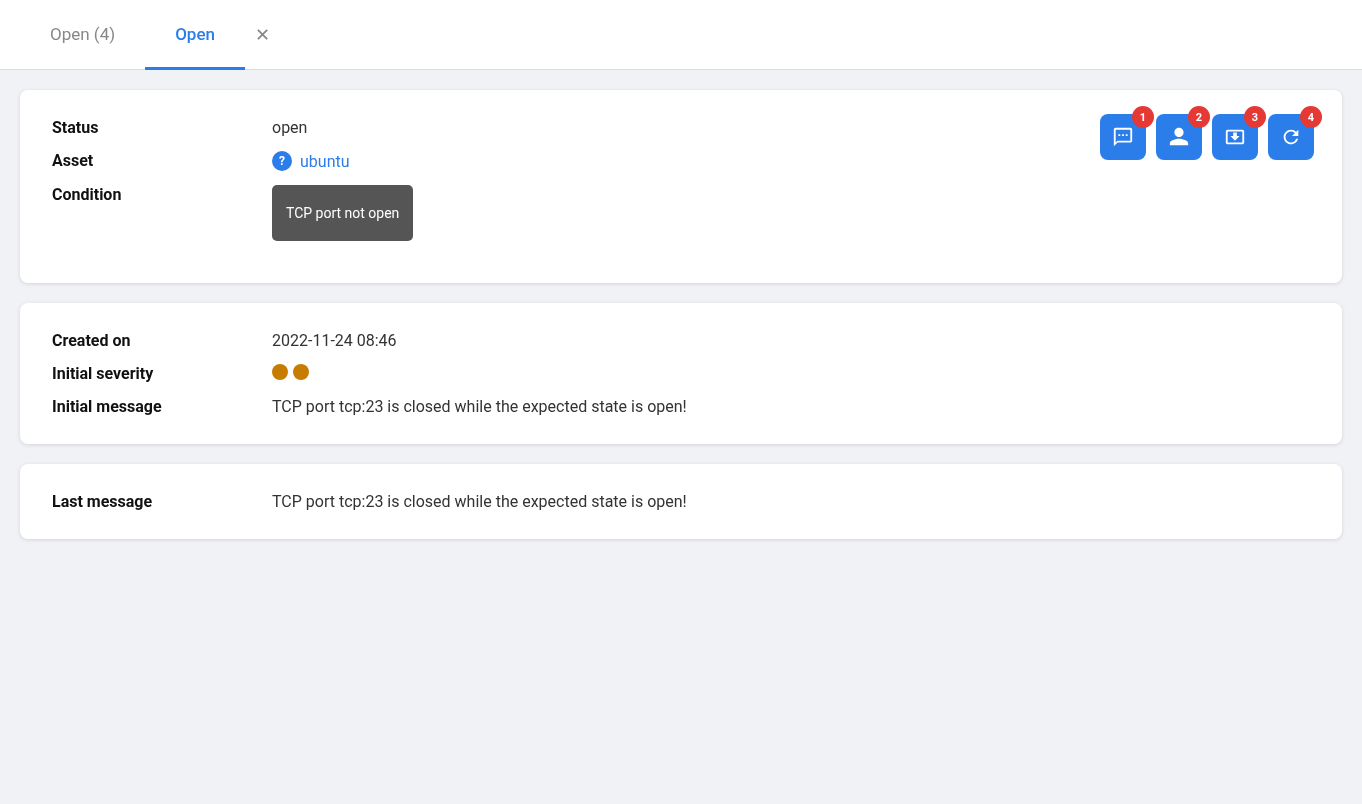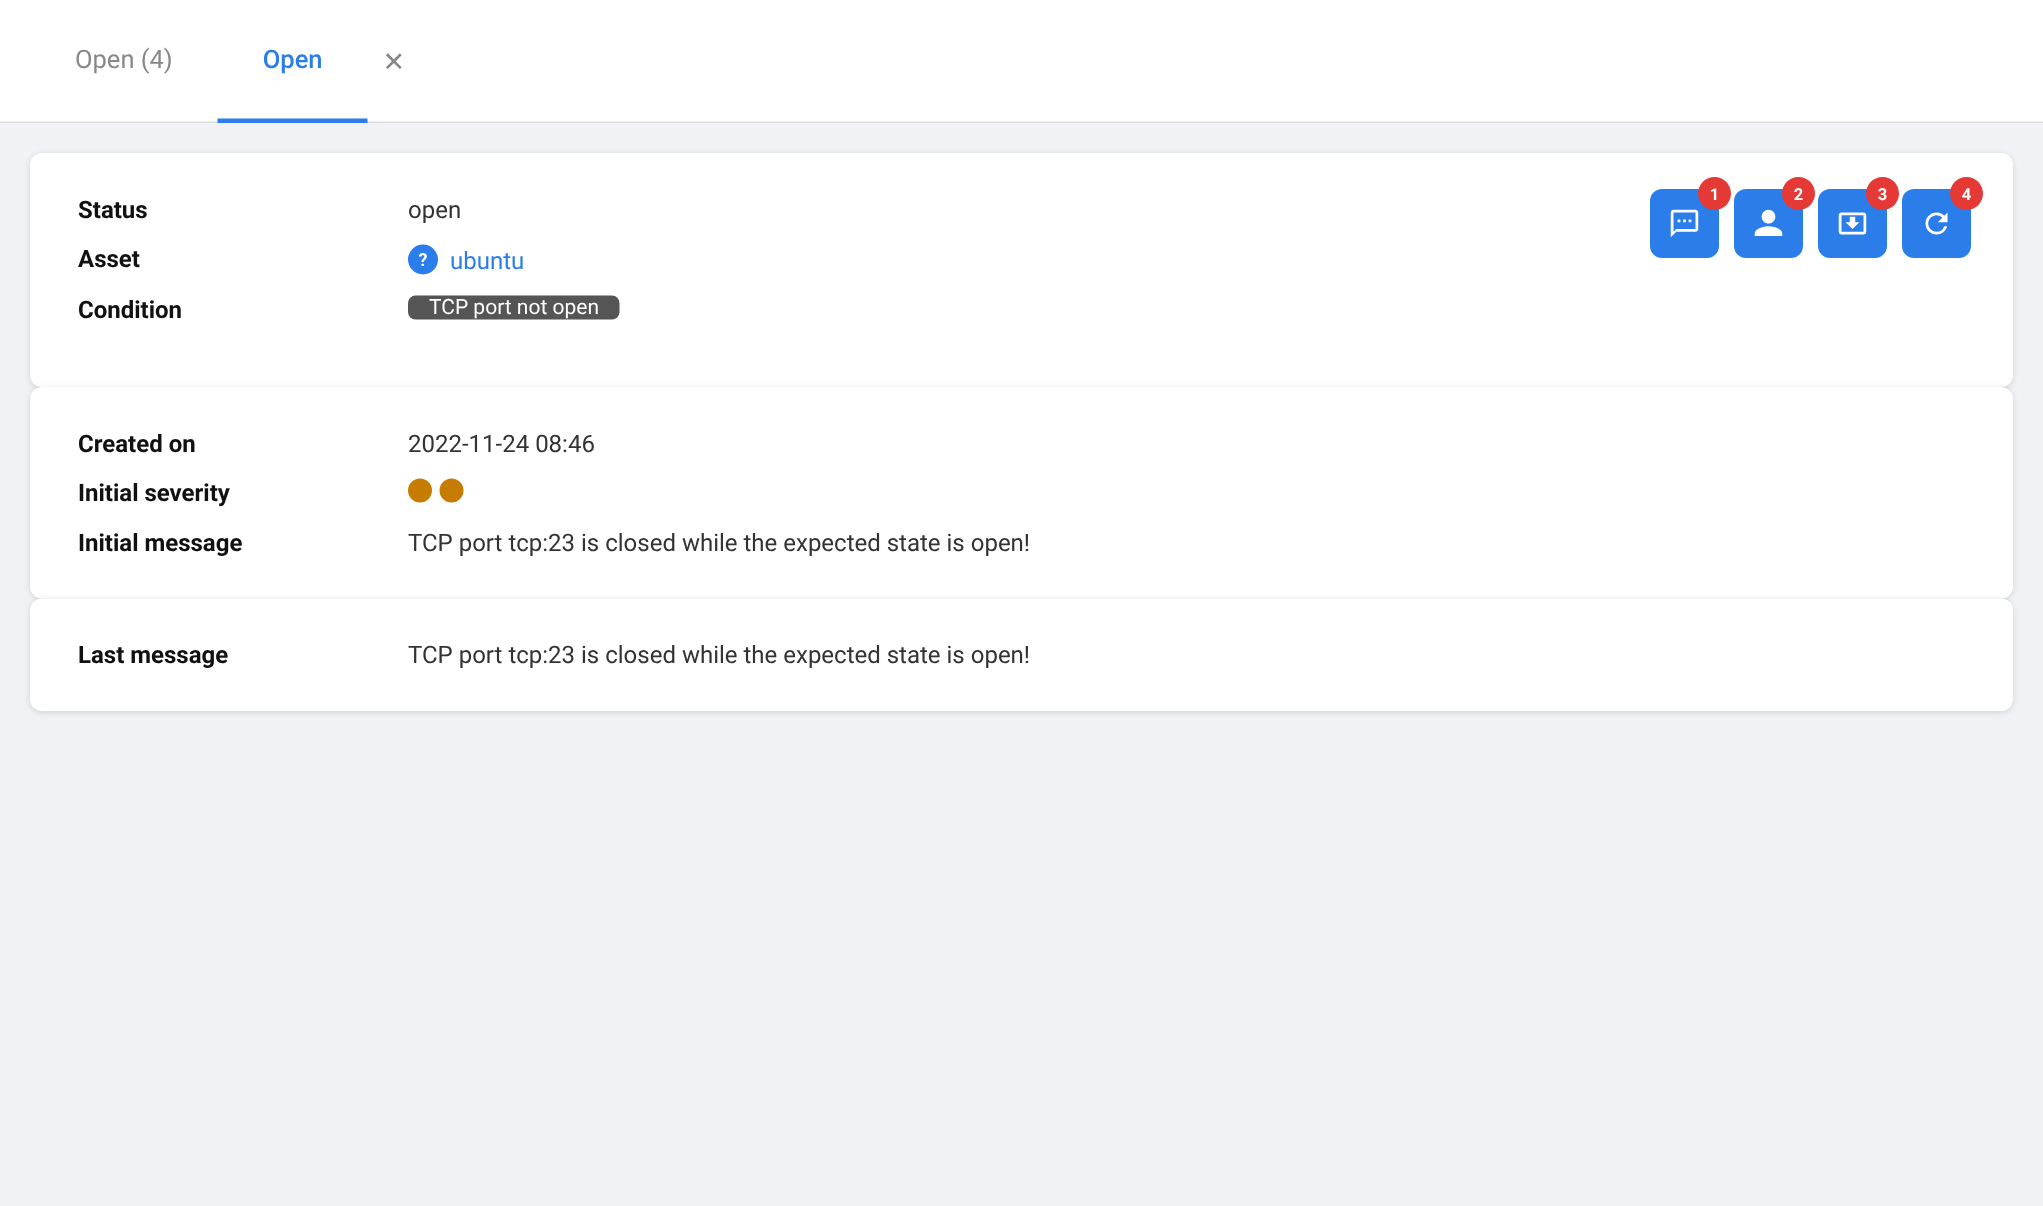--- a/index.html
+++ b/index.html
@@ -11,21 +11,21 @@
       min-height: 804px;
       color: #333;
     }
 
     .tab-bar {
       background: #fff;
       display: flex;
       align-items: center;
       padding: 0 20px;
       border-bottom: 1px solid #ddd;
-      height: 82px;
+      height: 70px;
     }
 
     .tab {
       padding: 0 30px;
       height: 100%;
       display: flex;
       align-items: center;
       font-size: 17px;
       color: #888;
       cursor: pointer;
@@ -47,21 +47,21 @@
       align-items: center;
       font-size: 18px;
       color: #888;
       cursor: pointer;
     }
 
     .content {
       padding: 20px 20px;
       display: flex;
       flex-direction: column;
-      gap: 0;
+      gap: 20px;
     }
 
     .card {
       background: #fff;
       border-radius: 8px;
       box-shadow: 0 1px 4px rgba(0,0,0,0.12);
       padding: 28px 32px;
       position: relative;
     }
 
@@ -109,21 +109,21 @@
       align-items: center;
       justify-content: center;
       font-weight: bold;
       flex-shrink: 0;
     }
 
     .condition-badge {
       background: #555;
       color: #fff;
       border-radius: 5px;
-      padding: 0 14px;
+      padding: 20px 14px;
       font-size: 14px;
     }
 
     .action-buttons {
       position: absolute;
       top: 24px;
       right: 28px;
       display: flex;
       gap: 10px;
       align-items: center;

